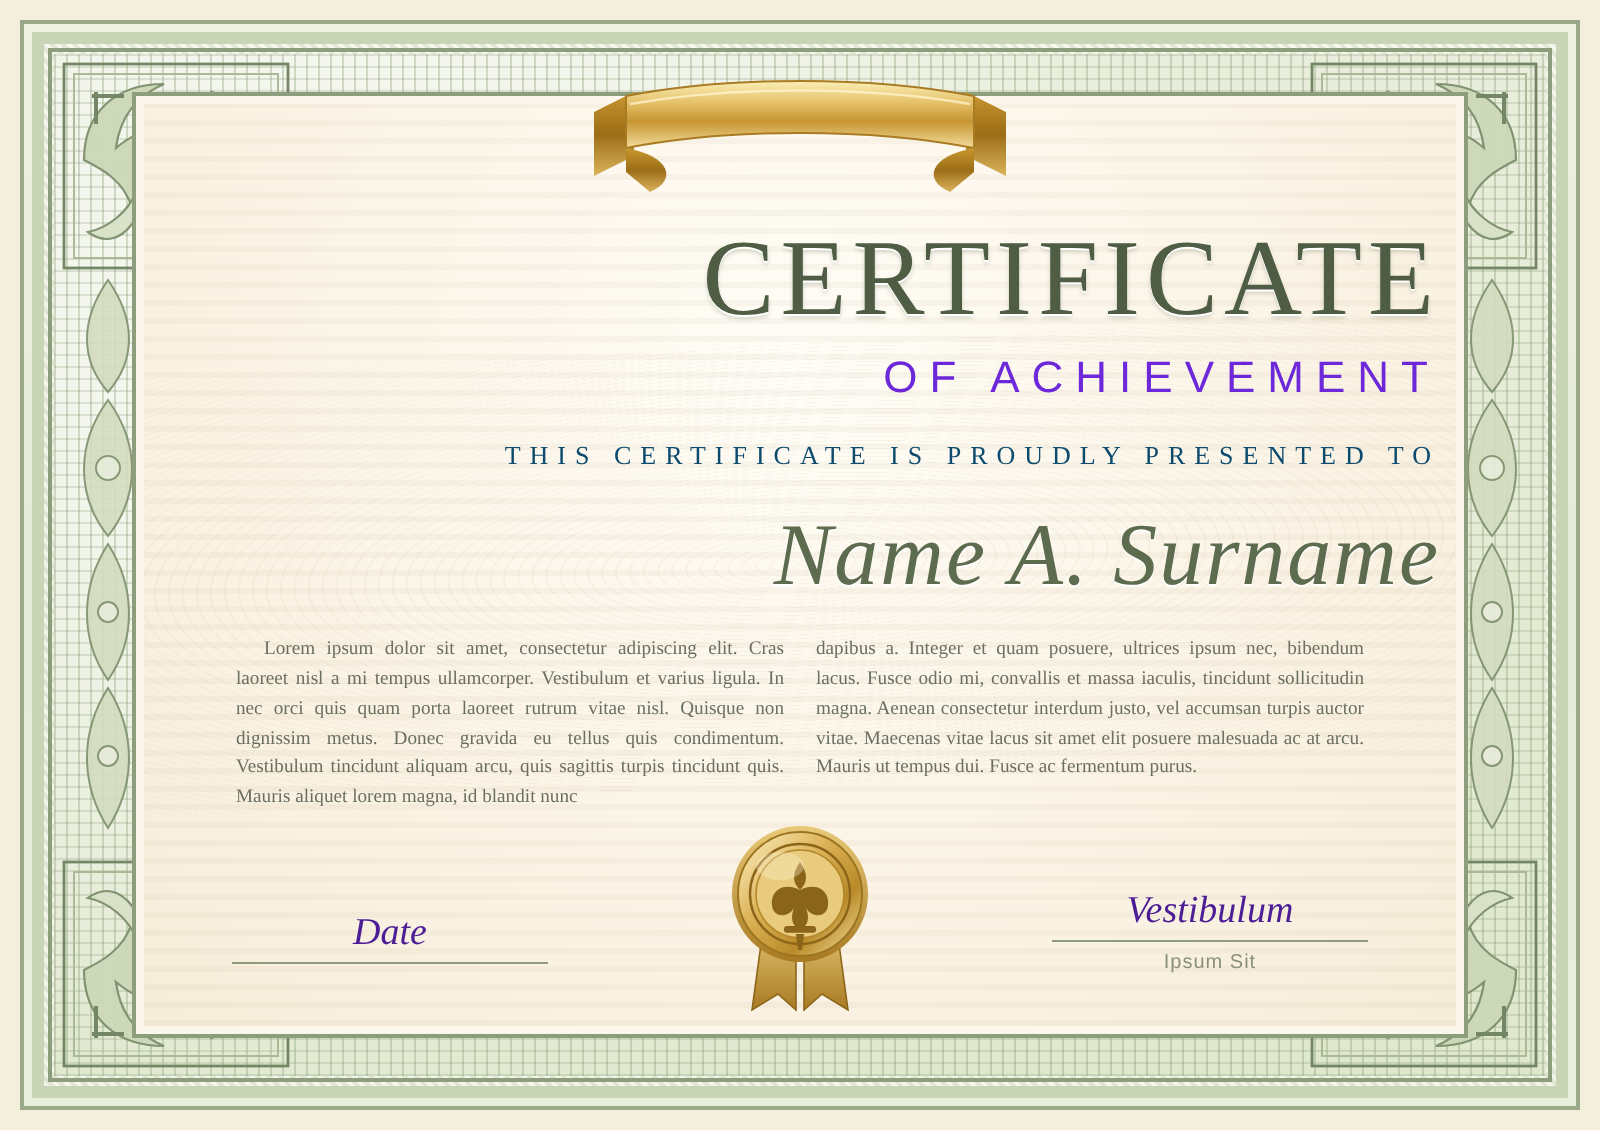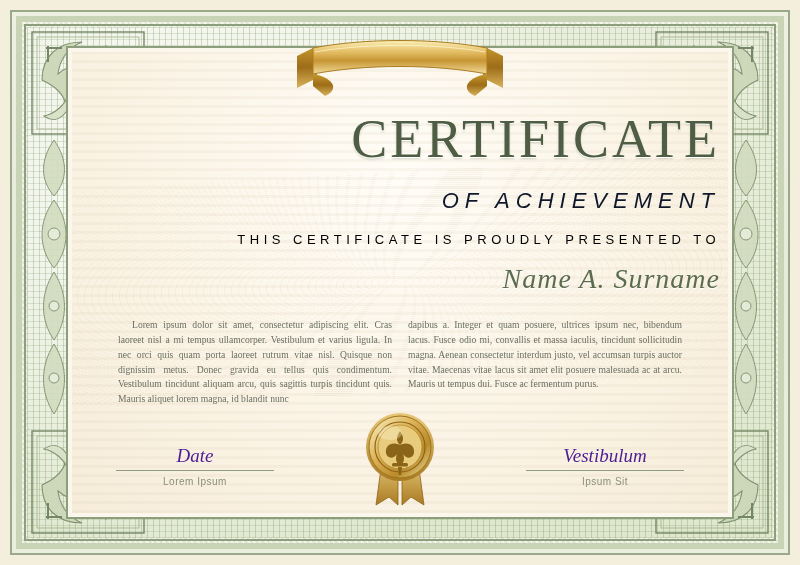--- a/index.html
+++ b/index.html
@@ -137,35 +137,34 @@
     letter-spacing: 3px;
     color: #4e5d43;
     margin-top: 52px;
     line-height: 1;
     text-shadow: 0 1px 0 #fff, 0 2px 2px rgba(90,100,70,.25);
   }
   .subtitle {
     font-family: "Liberation Sans", sans-serif;
     font-size: 22px;
     letter-spacing: 6px;
-    color: #0f172a;
-    margin-top: 22px;
-    font-style: italic;
+    color: #6d28d9;
+    margin-top: 10px;
   }
   .presented {
-    font-family: Liberation Sans, sans-serif;
+    font-family: Liberation Serif, serif;
     font-size: 13px;
     letter-spacing: 4.5px;
-    color: #000000;
+    color: #0c4a6e;
     margin-top: 18px;
   }
   .recipient {
     font-family: "Liberation Serif", serif;
     font-style: italic;
-    font-size: 28px;
+    font-size: 44px;
     color: #5d6b4f;
     margin-top: 16px;
     letter-spacing: 1px;
     text-shadow: 0 1px 0 #fff;
   }
 
   .body-cols {
     position: absolute;
     left: 118px; right: 118px; top: 318px;
     display: flex;
@@ -351,21 +350,20 @@
 
   <div class="body-cols">
     <div class="body-col first">Lorem ipsum dolor sit amet, consectetur adipiscing elit. Cras laoreet nisl a mi tempus ullamcorper. Vestibulum et varius ligula. In nec orci quis quam porta laoreet rutrum vitae nisl. Quisque non dignissim metus. Donec gravida eu tellus quis condimentum. Vestibulum tincidunt aliquam arcu, quis sagittis turpis tincidunt quis. Mauris aliquet lorem magna, id blandit nunc</div>
     <div class="body-col">dapibus a. Integer et quam posuere, ultrices ipsum nec, bibendum lacus. Fusce odio mi, convallis et massa iaculis, tincidunt sollicitudin magna. Aenean consectetur interdum justo, vel accumsan turpis auctor vitae. Maecenas vitae lacus sit amet elit posuere malesuada ac at arcu. Mauris ut tempus dui. Fusce ac fermentum purus.</div>
   </div>
 
   <div class="sign-row">
     <div class="sign-block">
       <div class="sign-script">Date</div>
       <div class="sign-rule"></div>
-      <div class="sign-sub">Lorem Ipsum</div>
     </div>
     <div class="sign-block">
       <div class="sign-script">Vestibulum</div>
       <div class="sign-rule"></div>
       <div class="sign-sub">Ipsum Sit</div>
     </div>
   </div>
 
   <div class="seal">
     <svg viewBox="0 0 96 108" width="96" height="108" xmlns="http://www.w3.org/2000/svg">

